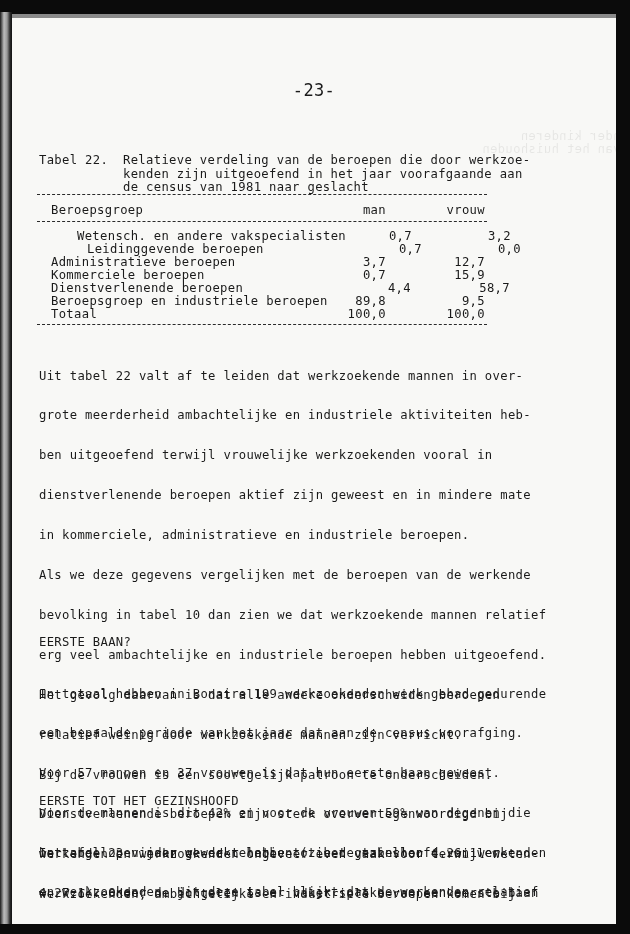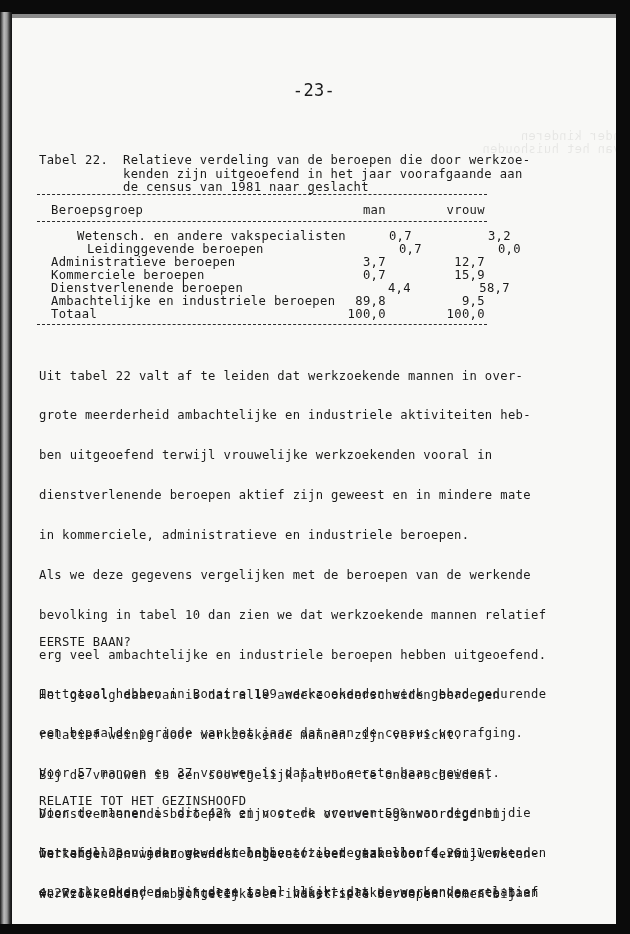--- a/index.html
+++ b/index.html
@@ -154,21 +154,21 @@
         <span class="col-group">Kommerciele beroepen</span>
         <span class="col-man">0,7</span>
         <span class="col-vrouw">15,9</span>
       </div>
       <div class="table-row" style="top:263px;padding-left:25px;">
         <span class="col-group">Dienstverlenende beroepen</span>
         <span class="col-man">4,4</span>
         <span class="col-vrouw">58,7</span>
       </div>
       <div class="table-row" style="top:276px;">
-        <span class="col-group">Ambachtelijke en industriele beroepen</span>
+        <span class="col-group">Beroepsgroep en industriele beroepen</span>
         <span class="col-man">89,8</span>
         <span class="col-vrouw">9,5</span>
       </div>
       <div class="table-row" style="top:289px;">
         <span class="col-group">Totaal</span>
         <span class="col-man">100,0</span>
         <span class="col-vrouw">100,0</span>
       </div>
 
       <div class="dash" style="top:306px;"></div>
@@ -204,21 +204,21 @@
         <div>een bepaalde periode van het jaar dat aan de census voorafging.</div>
         <div>Voor 57 mannen en 37 vrouwen is dat hun eerste baan geweest.</div>
         <div>Voor de mannen is dit 42% en voor de vrouwen 59% van degenen die</div>
         <div>het afgelopen jaar gewerkt hebben (zie de tabellen 4.26.1 en</div>
         <div>4.27.1). Onder de jongeren is er vaker sprake van een eerste baan</div>
         
         
         
       </div>
 
-      <div class="heading" style="top:776px;">RELATIE TOT HET GEZINSHOOFD</div>
+      <div class="heading" style="top:776px;">EERSTE TOT HET GEZINSHOOFD</div>
 
       <div class="body-block" style="top:802px;">
         <div>In tabel 23 vinden we de relatie tot het gezinshoofd van werkenden</div>
         <div>en werkzoekenden. Uit deze tabel blijkt dat de werkenden relatief</div>
         
       </div>
 
     </div>
   </div>
 </div>

